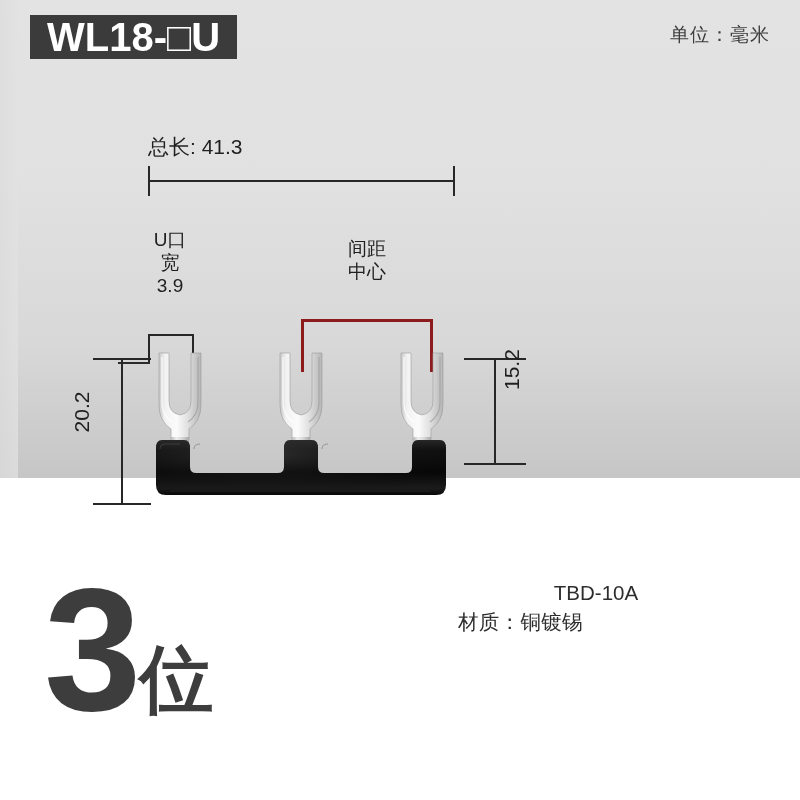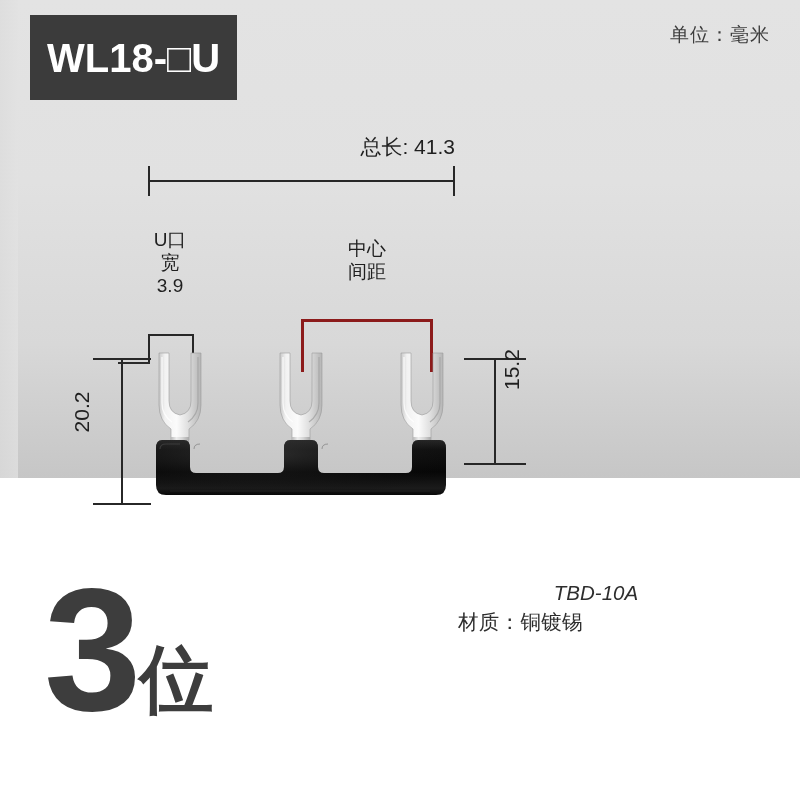--- a/index.html
+++ b/index.html
@@ -35,22 +35,22 @@
     width: 18px;
     height: 478px;
     background: linear-gradient(90deg, #dcdcdc 0%, #e2e2e2 100%);
     opacity: .75;
   }
   
   .title-badge {
     position: absolute;
     left: 30px;
     top: 15px;
-    height: 53px;
-    padding: 16px 17px;
+    height: 44px;
+    padding: 0 17px;
     background: #3b3b3b;
     display: flex;
     align-items: center;
     gap: 2px;
   }
   .title-text {
     color: #ffffff;
     font-size: 40px;
     font-weight: bold;
     letter-spacing: 0px;
@@ -65,21 +65,21 @@
     font-size: 19px;
     color: #3c3c3c;
     letter-spacing: 1px;
   }
   
   .dim-total-label {
     position: absolute;
     left: 148px;
     top: 133px;
     width: 307px;
-    text-align: right;
+    text-align: left;
     font-size: 21px;
     color: #1f1f1f;
   }
   .dim-total-line {
     position: absolute;
     left: 148px;
     top: 180px;
     width: 307px;
     height: 2px;
     background: #272727;
@@ -264,21 +264,20 @@
     color: #2e2e2e;
   }
   .spec-compat {
     font-size: 20.5px;
     line-height: 1.45;
   }
   .spec-compat .line2 {
     display: block;
     text-align: center;
     padding-right: 24px;
-    font-style: italic;
   }
   .spec-row {
     font-size: 20.5px;
     letter-spacing: .3px;
   }
 </style>
 </head>
 <body>
 
 <div id="page">
@@ -302,22 +301,22 @@
     <div>U口</div>
     <div>宽</div>
     <div>3.9</div>
   </div>
   <div class="dim-u-line"></div>
   <div class="dim-u-tick-l"></div>
   <div class="dim-u-tick-r"></div>
   <div class="dim-u-leader"></div>
 
   <div class="dim-center-label">
+    <div>间距</div>
     <div>中心</div>
-    <div>间距</div>
   </div>
   <div class="dim-center-line"></div>
   <div class="dim-center-tick-l"></div>
   <div class="dim-center-tick-r"></div>
 
   <div class="dim-left-line"></div>
   <div class="dim-left-cap-top"></div>
   <div class="dim-left-cap-bot"></div>
   <div class="dim-left-value">20.2</div>
 

